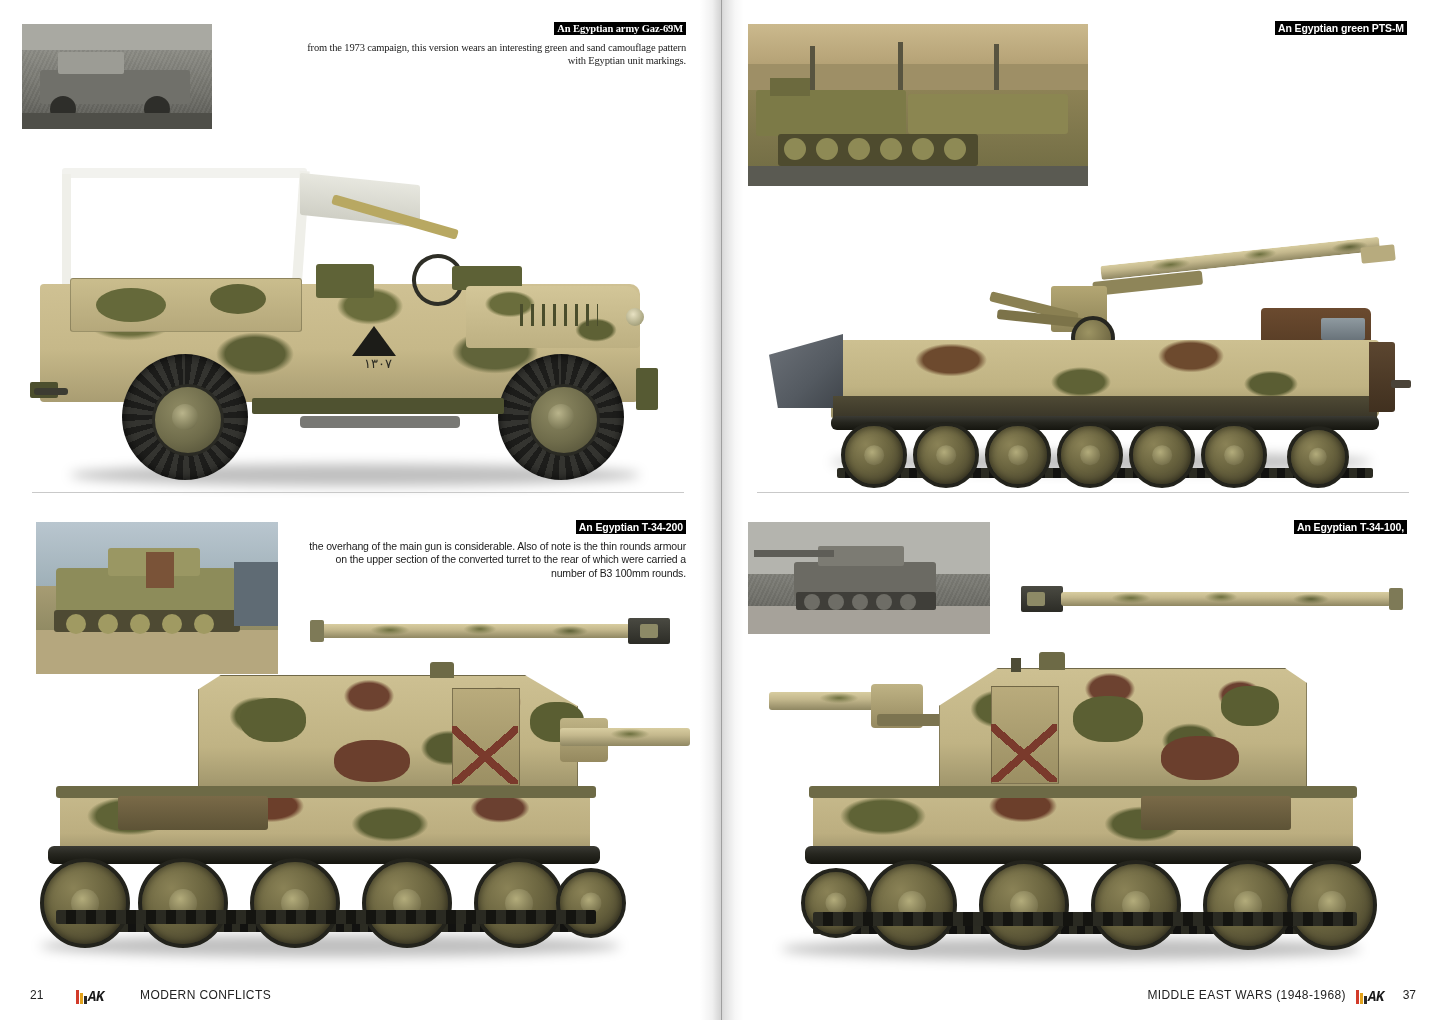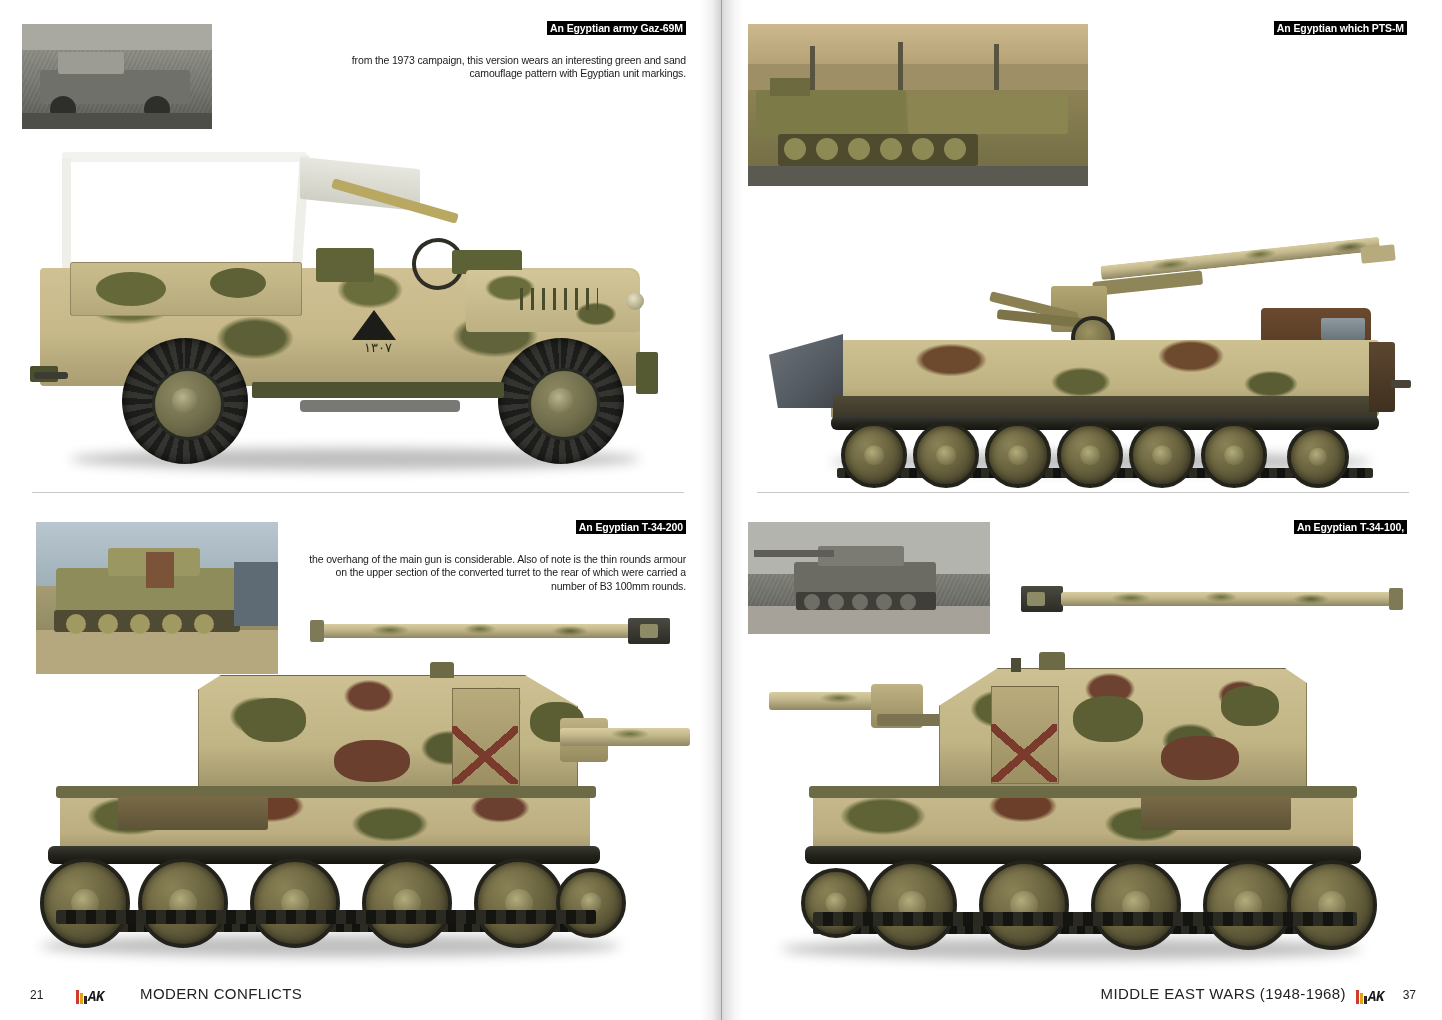--- a/index.html
+++ b/index.html
@@ -71,21 +71,21 @@
     display: inline;
     background: #000000;
     color: #ffffff;
     font-weight: bold;
     padding: 1px 3px 1px 3px;
     font-size: 10.5px;
     letter-spacing: -0.1px;
   }
   .caption .body {
     display: block;
-    margin-top: 19px;
+    margin-top: 6px;
   }
 
   
   .photo {
     position: absolute;
     background: #8a8a84;
     overflow: hidden;
   }
   .photo .ph-inner { width: 100%; height: 100%; position: relative; }
 
@@ -100,21 +100,21 @@
   .footer-num {
     position: absolute;
     bottom: 18px;
     font-size: 12px;
     color: #222;
     font-weight: normal;
   }
   .footer-text {
     position: absolute;
     bottom: 18px;
-    font-size: 15px;
+    font-size: 12px;
     color: #222;
     letter-spacing: 0.4px;
   }
   .ak-logo {
     position: absolute;
     bottom: 14px;
     width: 34px;
     height: 20px;
   }
   .ak-logo .akwrap {
@@ -292,26 +292,26 @@
 
         <div style="position:absolute;left:18px;top:46px;width:150px;height:34px;background:#70706a;border-radius:3px;"></div>
         <div style="position:absolute;left:36px;top:28px;width:66px;height:22px;background:#9c9c95;border-radius:2px;"></div>
         <div style="position:absolute;left:28px;top:72px;width:26px;height:26px;border-radius:50%;background:#2e2e2a;"></div>
         <div style="position:absolute;left:122px;top:72px;width:26px;height:26px;border-radius:50%;background:#2e2e2a;"></div>
         <div style="position:absolute;left:0;top:0;width:100%;height:26px;background:#a9a9a2;"></div>
         <div style="position:absolute;left:0;bottom:0;width:100%;height:16px;background:#4e4e48;"></div>
       </div>
     </div>
 
-    <div class="caption" style="left:300px; top:22px; width:386px;">
+    <div class="caption" style="left:300px; top:22px; width:386px;font-family:Liberation Serif, serif;">
       <span class="title">An Egyptian army Gaz-69M</span>
       <span class="body">from the 1973 campaign, this version wears an interesting green and sand camouflage pattern with Egyptian unit markings.</span>
     </div>
 
-    <div class="art" style="left:0; top:0; width:721px; height:480px;">
+    <div class="art" style="left:0; top:16px; width:721px; height:480px;">
 
       <div class="shadow-blob" style="left:70px; top:448px; width:570px; height:22px;"></div>
 
       <div style="position:absolute;left:62px;top:152px;width:245px;height:10px;background:#f2f2ee;border-radius:3px;"></div>
       <div style="position:absolute;left:296px;top:155px;width:10px;height:108px;background:#efefe9;transform:rotate(4deg);"></div>
       <div style="position:absolute;left:62px;top:158px;width:9px;height:122px;background:#efefe9;"></div>
       <div style="position:absolute;left:300px;top:163px;width:120px;height:42px;background:linear-gradient(to bottom,#e7e7df,#cfcfc5);transform:skewY(6deg);border-radius:2px;"></div>
       <div style="position:absolute;left:330px;top:196px;width:130px;height:10px;background:#b8a862;transform:rotate(16deg);border-radius:3px;"></div>
 
       <div class="gaz-body" style="left:40px; top:268px; width:600px; height:118px; border-radius:4px 10px 6px 4px;"></div>
@@ -449,21 +449,21 @@
         <div style="position:absolute;left:164px;top:114px;width:22px;height:22px;border-radius:50%;background:#8e8a55;"></div>
         <div style="position:absolute;left:196px;top:114px;width:22px;height:22px;border-radius:50%;background:#8e8a55;"></div>
         <div style="position:absolute;left:62px;top:22px;width:5px;height:44px;background:#585440;"></div>
         <div style="position:absolute;left:150px;top:18px;width:5px;height:48px;background:#585440;"></div>
         <div style="position:absolute;left:246px;top:20px;width:5px;height:46px;background:#585440;"></div>
         <div style="position:absolute;left:0;bottom:0;width:100%;height:20px;background:#5a5a52;"></div>
       </div>
     </div>
 
     <div class="caption" style="left:300px; top:22px; width:386px;">
-      <span class="title">An Egyptian which PTS-M</span>
+      <span class="title">An Egyptian green PTS-M</span>
     </div>
 
     <div class="art" style="left:0; top:230px; width:721px; height:250px;">
 
       <div class="shadow-blob" style="left:110px; top:222px; width:540px; height:20px;"></div>
 
       <div class="gun-barrel camo" style="left:380px; top:36px; width:280px; height:14px; transform: rotate(-6deg); transform-origin: left center;"></div>
       <div style="position:absolute;left:640px;top:16px;width:34px;height:16px;background:#b7ab7e;border-radius:2px;transform:rotate(-6deg);"></div>
       <div style="position:absolute;left:372px;top:52px;width:110px;height:14px;background:#8e8559;border-radius:3px;transform:rotate(-6deg);transform-origin:left center;"></div>
       <div style="position:absolute;left:330px;top:56px;width:56px;height:46px;background:linear-gradient(to bottom,#b3a673,#8e8458);border-radius:3px;"></div>

